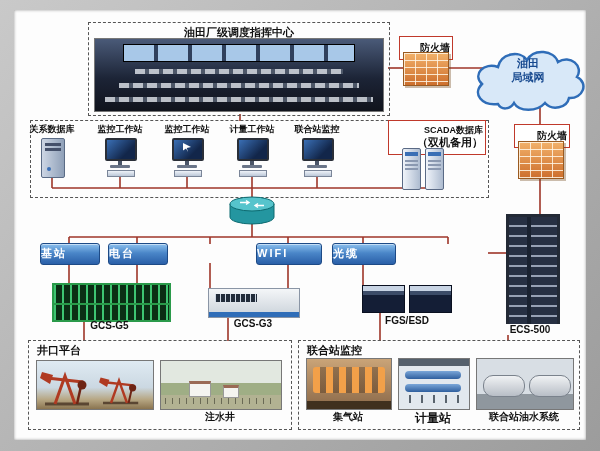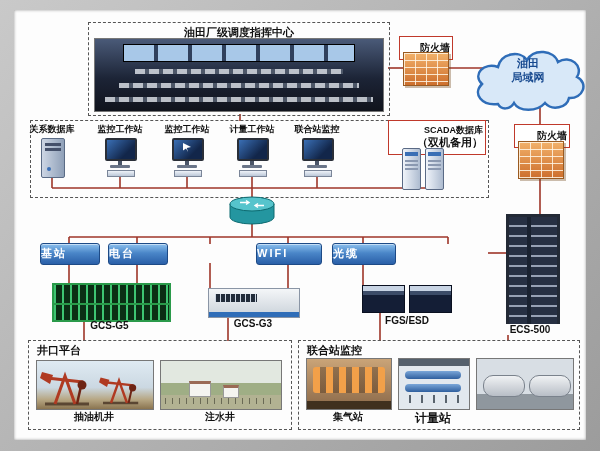--- a/index.html
+++ b/index.html
@@ -239,21 +239,20 @@
           <path d="M2 14 L38 18" stroke="#b03a22" stroke-width="3"></path>
           <path d="M-3 8 L8 11 L5 20 L-5 14 Z" fill="#b03a22"></path>
           <circle cx="37" cy="21" r="4.5" fill="#6e2414"></circle>
           <path d="M36 22 L32 40" stroke="#6e2414" stroke-width="2.5"></path>
         </g>
       </defs>
       <use href="#pj" transform="translate(8,3)"></use>
       <use href="#pj" transform="translate(66,10) scale(0.8)"></use>
     </svg>
   </div>
-  <div class="abs lbl" style="left:36px;top:410px;width:116px;font-size:10px">抽油机井</div>
 
   <div class="abs photo photo-field" style="left:160px;top:360px;width:120px;height:48px">
     <div class="bldg" style="left:28px;top:20px;width:20px;height:12px"></div>
     <div class="bldg" style="left:62px;top:24px;width:14px;height:9px"></div>
     <div class="fence"></div>
   </div>
   <div class="abs lbl" style="left:160px;top:410px;width:120px;font-size:10px">注水井</div>
 
   <div class="abs dashed-box" style="left:298px;top:340px;width:280px;height:88px">
     <div class="lbl" style="position:absolute;left:8px;top:2px;font-size:11px">联合站监控</div>
@@ -268,13 +267,14 @@
     <div class="vessel" style="top:12px"></div>
     <div class="vessel" style="top:25px"></div>
     <div class="legs"></div>
   </div>
   <div class="abs lbl" style="left:398px;top:410px;width:70px;font-size:12px">计量站</div>
 
   <div class="abs photo photo-tank" style="left:476px;top:358px;width:96px;height:50px">
     <div class="tank" style="left:6px"></div>
     <div class="tank" style="left:52px"></div>
   </div>
+  <div class="abs lbl" style="left:470px;top:410px;width:108px;font-size:10px">联合站油水系统</div>
 </div>
 
 </body></html>

